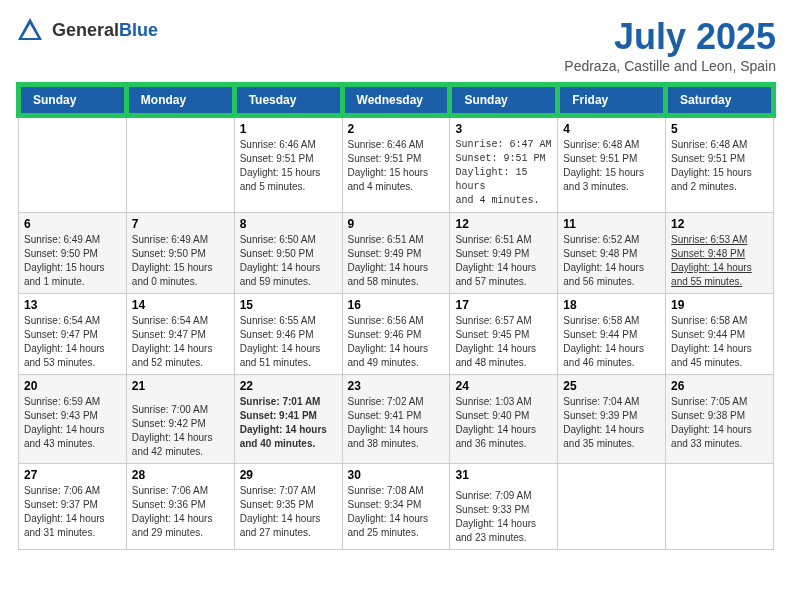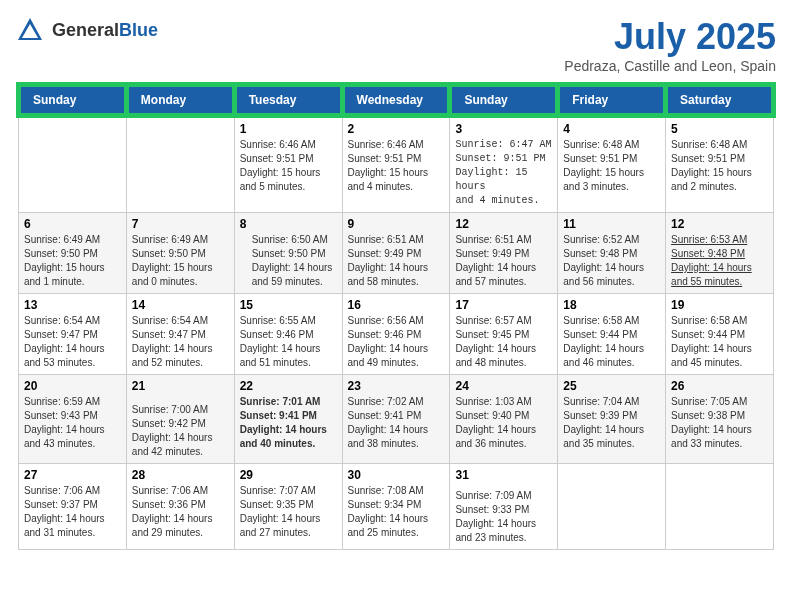--- a/index.html
+++ b/index.html
@@ -168,21 +168,21 @@
         </td>
         <td>
           <span class="day-number">7</span>
           <div class="day-info" style="white-space: pre-line;">Sunrise: 6:49 AM
 Sunset: 9:50 PM
 Daylight: 15 hours
 and 0 minutes.</div>
         </td>
         <td>
           <span class="day-number">8</span>
-          <div class="day-info" style="white-space: pre-line; margin-left: 12px;">Sunrise: 6:50 AM
+          <div class="day-info" style="white-space: pre-line;">Sunrise: 6:50 AM
 Sunset: 9:50 PM
 Daylight: 14 hours
 and 59 minutes.</div>
         </td>
         <td>
           <span class="day-number">9</span>
           <div class="day-info" style="white-space: pre-line;">Sunrise: 6:51 AM
 Sunset: 9:49 PM
 Daylight: 14 hours
 and 58 minutes.</div>

